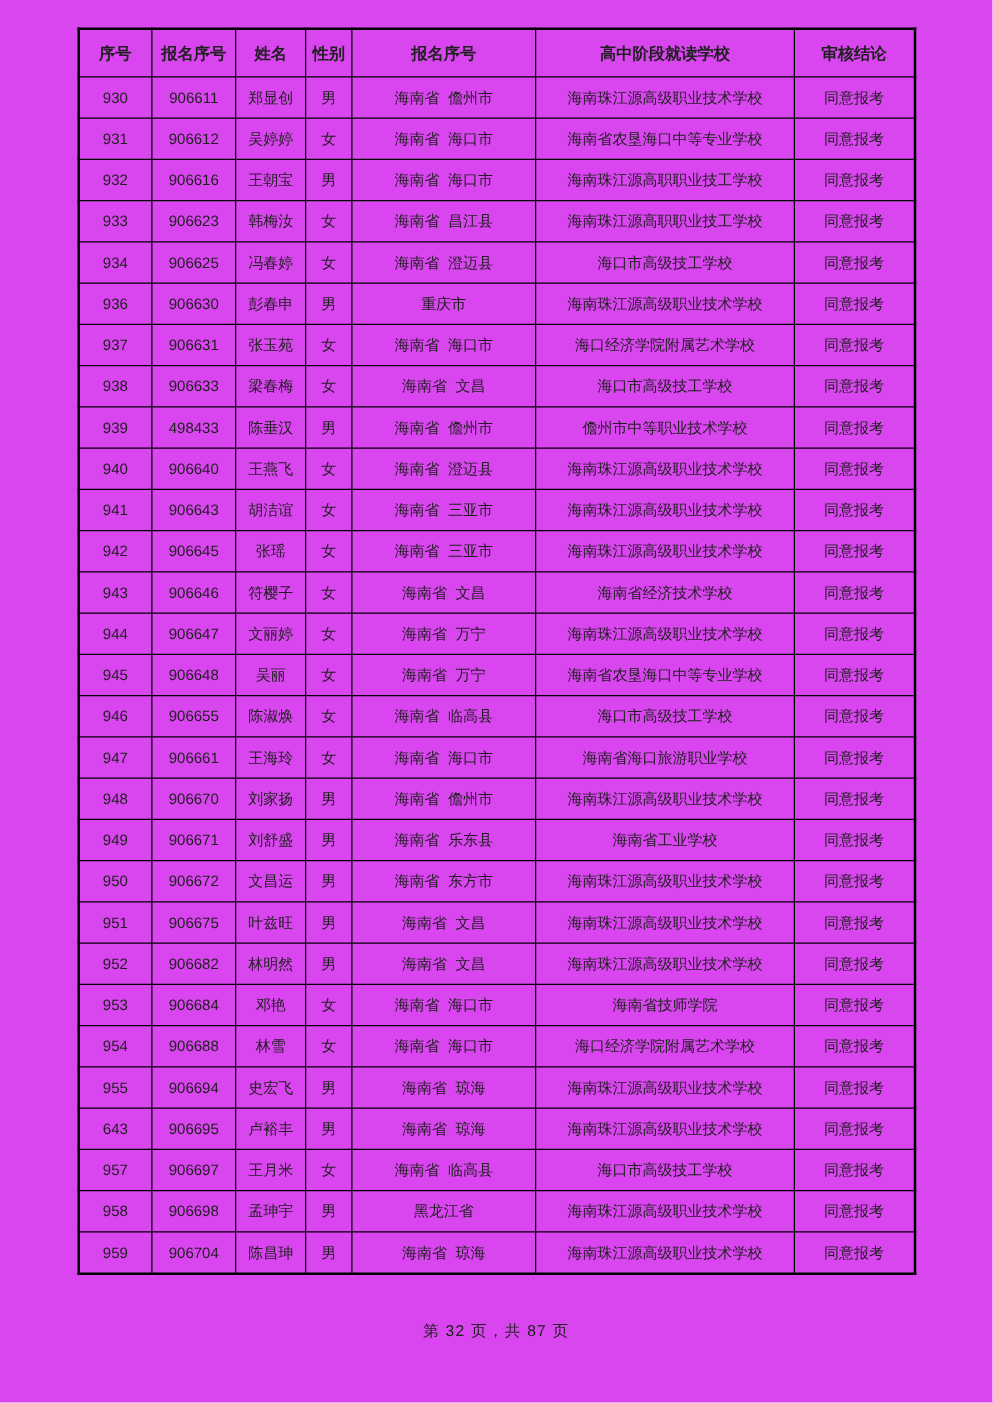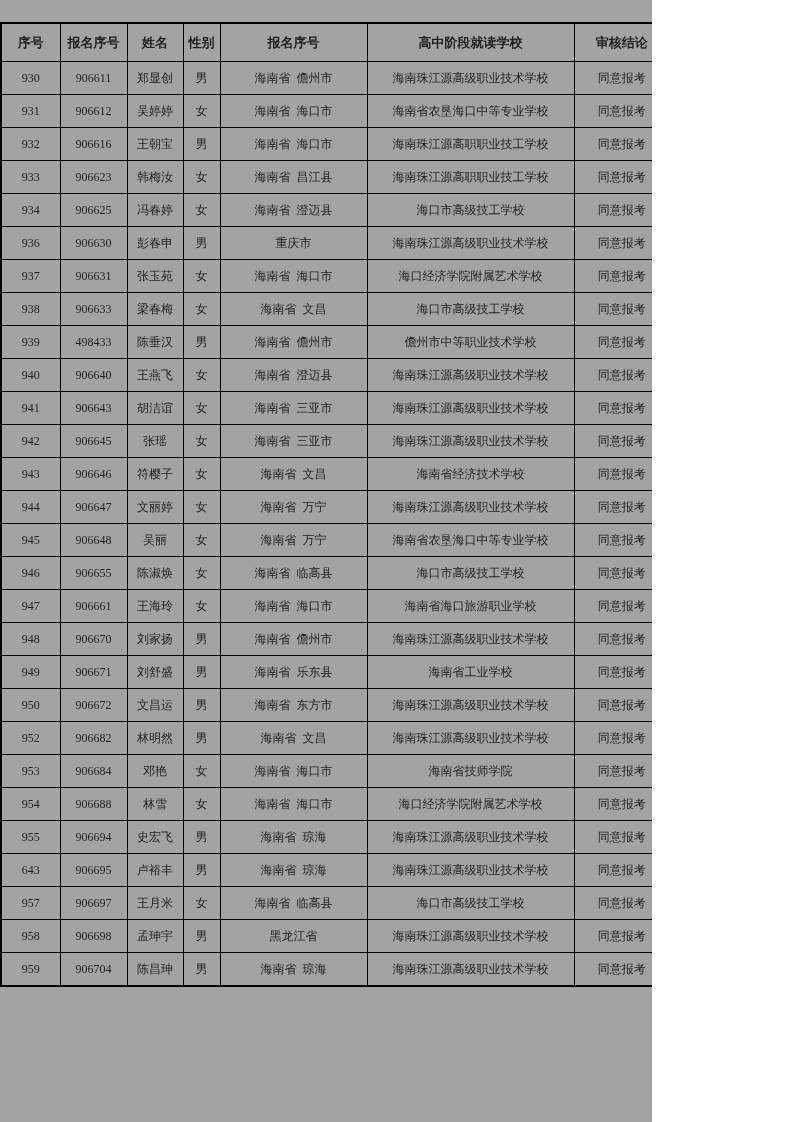--- a/index.html
+++ b/index.html
@@ -2,24 +2,24 @@
 <html><head>
 <meta charset="utf-8">
 <style>
   html, body {
     margin: 0;
     padding: 0;
     background: #ffffff;
   }
   .page {
     position: relative;
-    width: 652px;
+    width: 794px;
     height: 1122px;
-    background: #a3a3a3;
-    font-family: Liberation Serif, serif;
+    background: #d946ef;
+    font-family: Liberation Sans, sans-serif;
     color: #1f1f1f;
     overflow: hidden;
   }
   table.roster {
     border-collapse: collapse;
     table-layout: fixed;
     width: 669px;
     margin: 22px auto 0 auto;
     border: 2px solid #000;
   }
@@ -252,20 +252,29 @@
         <tr>
           <td>950</td>
           <td>906672</td>
           <td>文昌运</td>
           <td>男</td>
           <td>海南省  东方市</td>
           <td>海南珠江源高级职业技术学校</td>
           <td>同意报考</td>
         </tr>
         <tr>
+          <td>951</td>
+          <td>906675</td>
+          <td>叶兹旺</td>
+          <td>男</td>
+          <td>海南省  文昌</td>
+          <td>海南珠江源高级职业技术学校</td>
+          <td>同意报考</td>
+        </tr>
+        <tr>
           <td>952</td>
           <td>906682</td>
           <td>林明然</td>
           <td>男</td>
           <td>海南省  文昌</td>
           <td>海南珠江源高级职业技术学校</td>
           <td>同意报考</td>
         </tr>
         <tr>
           <td>953</td>
@@ -326,14 +335,15 @@
           <td>906704</td>
           <td>陈昌珅</td>
           <td>男</td>
           <td>海南省  琼海</td>
           <td>海南珠江源高级职业技术学校</td>
           <td>同意报考</td>
         </tr>
       </tbody>
   </table>
 
+  <div class="page-footer">第 32 页，共 87 页</div>
 
 </div>
 
 </body></html>

